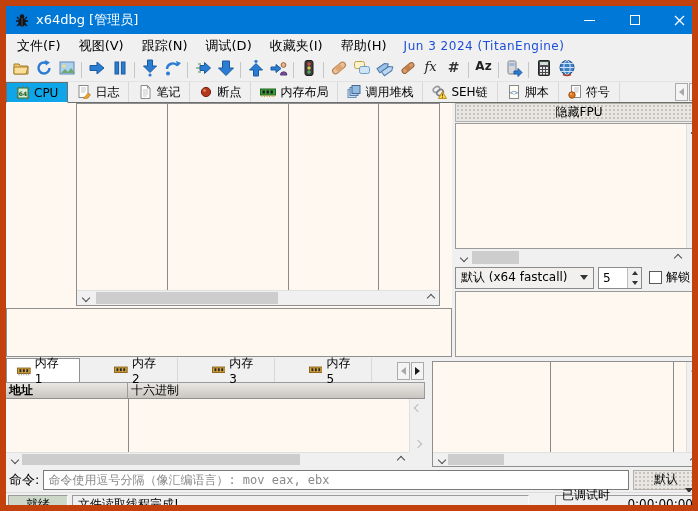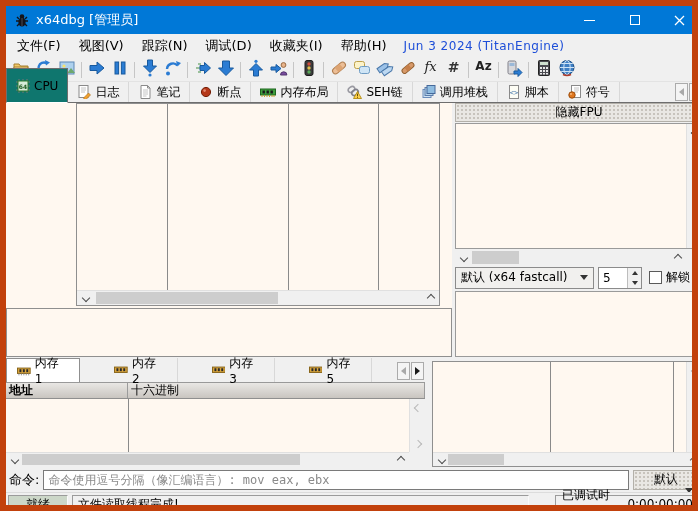--- a/index.html
+++ b/index.html
@@ -35,22 +35,22 @@
   .tsep { width:1px; height:16px; background:#c6c6c6; margin:0 3px; }
   .glyph-fx { font-family:"DejaVu Serif",serif; font-style:italic; font-size:13px; color:#222; }
   .glyph-hash { font-size:14px; font-weight:bold; color:#333; }
   .glyph-az { font-size:12px; font-weight:bold; color:#222; }
 
   
   .tabbar { left:0; top:76px; width:696px; height:21px; background:#f0f0f0;
     display:flex; align-items:flex-end; border-bottom:1px solid #6e6e6e; }
   .tab { height:20px; display:flex; align-items:center; gap:4px; padding:0 9px;
     font-size:12px; border-right:1px solid #d8d8d8; white-space:nowrap; }
-  .tab.active { background:#0f766e; border:1px solid #6e6e6e; border-bottom:1px solid #fff;
-    height:35px; margin-bottom:-1px; }
+  .tab.active { background:#0ea5e9; border:1px solid #6e6e6e; border-bottom:1px solid #fff;
+    height:21px; margin-bottom:-1px; }
   .tab-scrollers { margin-left:auto; display:flex; margin-bottom:1px; }
   .mini-btn { width:13px; height:18px; background:#f4f4f4; border:1px solid #ababab;
     display:flex; align-items:center; justify-content:center; margin-left:1px; }
   .tri-l { width:0; height:0; border-right:5px solid #a9a9a9; border-top:4px solid transparent; border-bottom:4px solid transparent; }
   .tri-r { width:0; height:0; border-left:5px solid #1a1a1a; border-top:4px solid transparent; border-bottom:4px solid transparent; }
   .tri-down { width:0; height:0; border-left:4px solid transparent; border-right:4px solid transparent; border-top:5px solid #333; }
   .tri-up-s { width:0; height:0; border-left:3px solid transparent; border-right:3px solid transparent; border-bottom:4px solid #333; }
   .tri-dn-s { width:0; height:0; border-left:3px solid transparent; border-right:3px solid transparent; border-top:4px solid #333; }
 
   
@@ -379,36 +379,36 @@
       <svg width="16" height="14" viewBox="0 0 16 14">
         <rect x="0.5" y="4" width="15" height="6" fill="#3f9e3f" stroke="#1d661d"></rect>
         <rect x="2.5" y="5.5" width="2.4" height="3" fill="#1a1a1a"></rect>
         <rect x="6.5" y="5.5" width="2.4" height="3" fill="#1a1a1a"></rect>
         <rect x="10.5" y="5.5" width="2.4" height="3" fill="#1a1a1a"></rect>
         <path d="M2 10v2 M4.5 10v2 M7 10v2 M9.5 10v2 M12 10v2 M14 10v2" stroke="#c8a030" stroke-width="1"></path>
       </svg>
       <span>内存布局</span>
     </div>
     <div class="tab">
+      <svg width="14" height="14" viewBox="0 0 14 14">
+        <rect x="1" y="4.5" width="8" height="8" fill="#cfe2f3" stroke="#6b8cba"></rect>
+        <rect x="3" y="2.5" width="8" height="8" fill="#b4d3ec" stroke="#5b7caa"></rect>
+        <rect x="5" y="0.5" width="8" height="8" fill="#8fbce0" stroke="#46699a"></rect>
+      </svg>
+      <span>调用堆栈</span>
+    </div>
+    <div class="tab">
       <svg width="15" height="14" viewBox="0 0 15 14">
         <ellipse cx="4.5" cy="4.5" rx="3.5" ry="2.6" fill="none" stroke="#9a9aa2" stroke-width="1.6" transform="rotate(-35 4.5 4.5)"></ellipse>
         <ellipse cx="8" cy="7.5" rx="3.5" ry="2.6" fill="none" stroke="#80808a" stroke-width="1.6" transform="rotate(-35 8 7.5)"></ellipse>
         <path d="M10.5 6.5 L14.5 13.5 H6.5 z" fill="#ffd24a" stroke="#a88000" stroke-width="0.8"></path>
         <rect x="10.1" y="8.6" width="0.9" height="2.6" fill="#5a4000"></rect>
           <rect x="10.1" y="11.8" width="0.9" height="1" fill="#5a4000"></rect>
       </svg>
       <span>SEH链</span>
-    </div>
-    <div class="tab">
-      <svg width="14" height="14" viewBox="0 0 14 14">
-        <rect x="1" y="4.5" width="8" height="8" fill="#cfe2f3" stroke="#6b8cba"></rect>
-        <rect x="3" y="2.5" width="8" height="8" fill="#b4d3ec" stroke="#5b7caa"></rect>
-        <rect x="5" y="0.5" width="8" height="8" fill="#8fbce0" stroke="#46699a"></rect>
-      </svg>
-      <span>调用堆栈</span>
     </div>
     <div class="tab">
       <svg width="14" height="14" viewBox="0 0 14 14">
         <rect x="2.5" y="0.5" width="9" height="13" fill="#fdfdf5" stroke="#8a8a8a"></rect>
         <text x="7" y="9.5" font-size="7" text-anchor="middle" fill="#3a6ea5" font-family="DejaVu Sans Mono, monospace">&lt;&gt;</text>
       </svg>
       <span>脚本</span>
     </div>
     <div class="tab">
       <svg width="14" height="14" viewBox="0 0 14 14">

